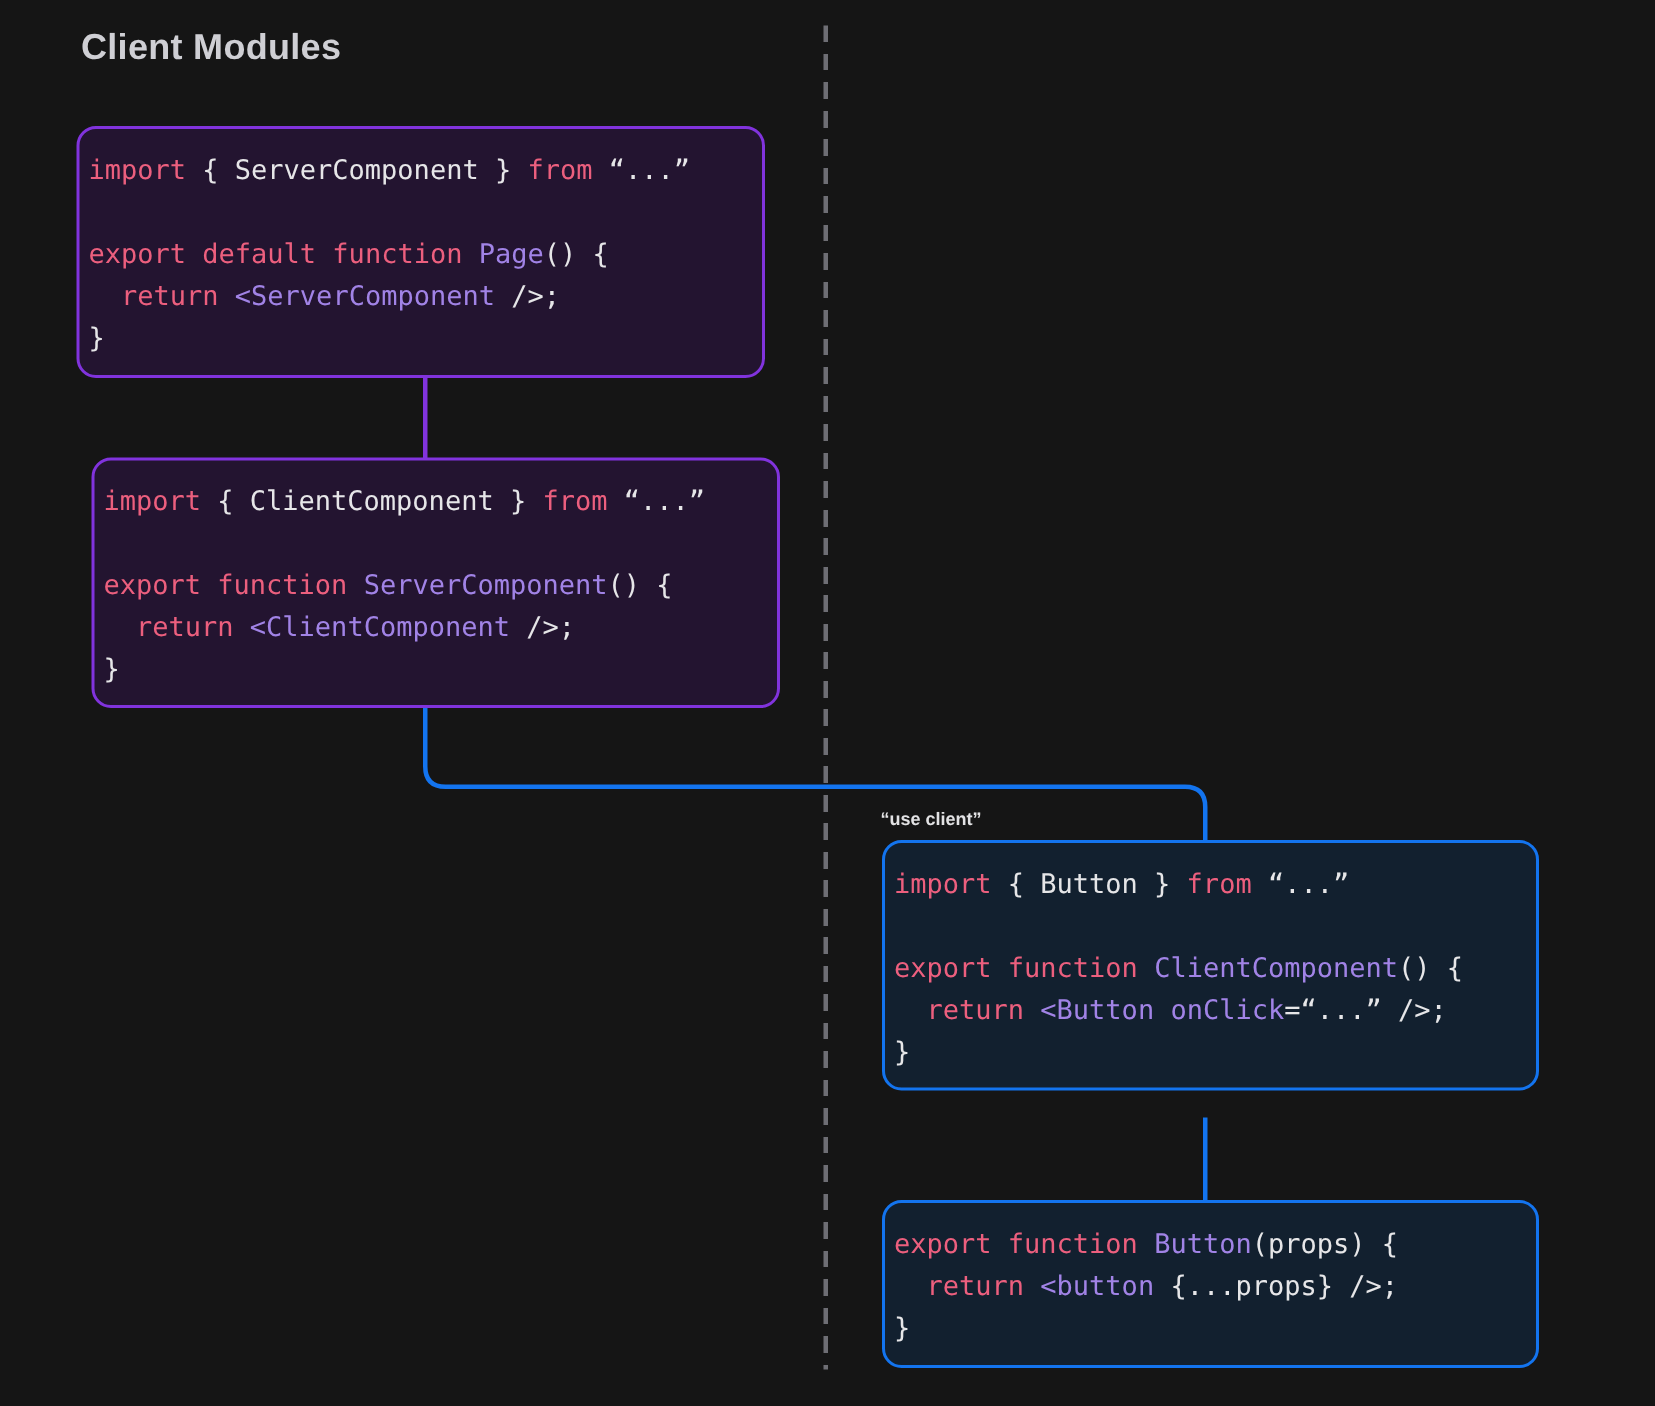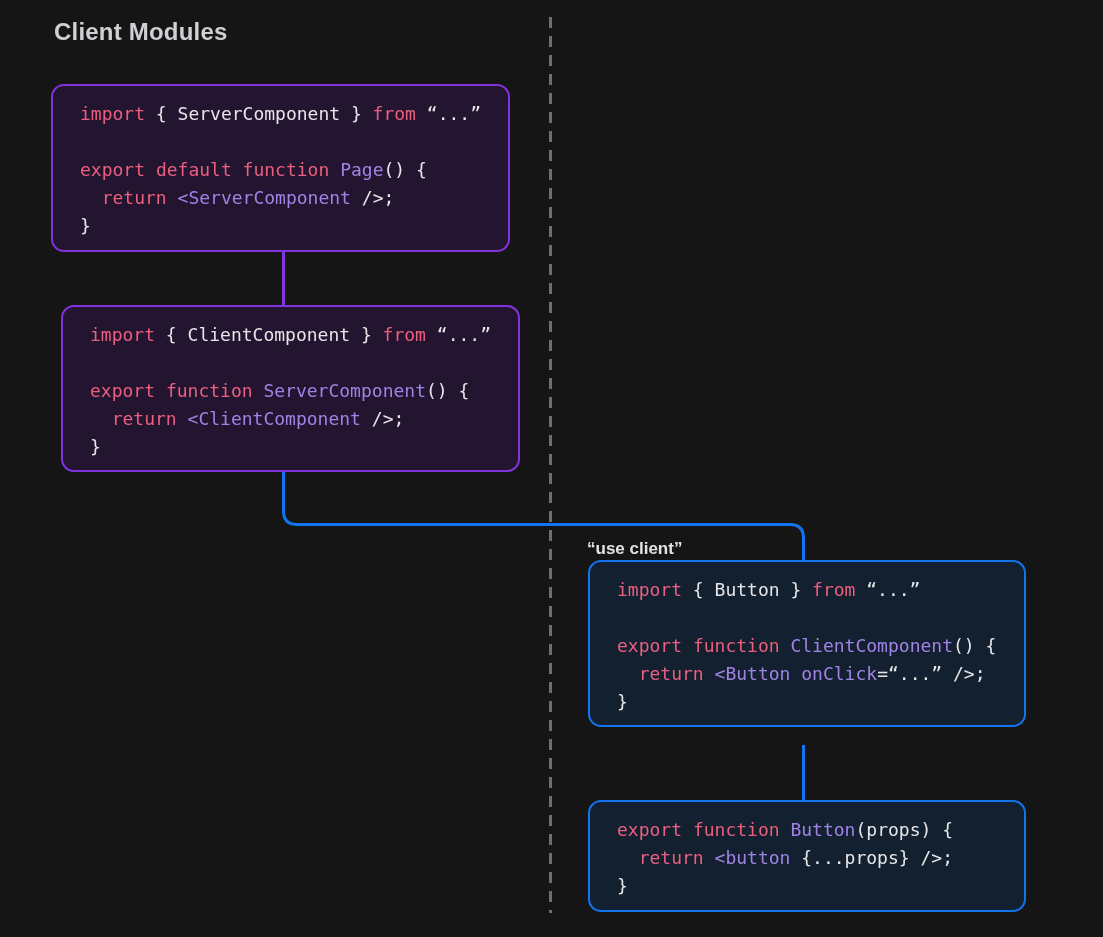--- a/index.html
+++ b/index.html
@@ -48,21 +48,21 @@
     position:absolute;left:0;top:0;
     width:1103px;height:937px;
     z-index:1;
     pointer-events:none;
   }
   .code-box{
     position:absolute;
     z-index:2;
     border-radius:13px;
     border:2px solid;
-    padding:14px 0 0 27px;
+    padding:14px 0 0 6px;
     font-family:"DejaVu Sans Mono","Liberation Mono",monospace;
     font-size:18px;
     line-height:28px;
     white-space:pre;
     color:var(--plain);
   }
   .box-server{
     border-color:var(--purple-border);
     background:var(--purple-bg);
   }
@@ -71,21 +71,21 @@
     background:var(--blue-bg);
   }
   .box-1{left:51px;top:84px;width:459px;height:168px;}
   .box-2{left:61px;top:305px;width:459px;height:167px;}
   .box-3{left:588px;top:560px;width:438px;height:167px;}
   .box-4{left:588px;top:800px;width:438px;height:112px;}
   .use-client-label{
     position:absolute;
     left:587px;top:539px;
     z-index:2;
-    font-size:17px;font-weight:700;
+    font-size:12px;font-weight:700;
     color:var(--label);
   }
   .tok-kw{color:var(--keyword);}
   .tok-id{color:var(--identifier);}
   .tok-pl{color:var(--plain);}
   .code-line{height:28px;}
 </style>
 </head>
 <body>
 

